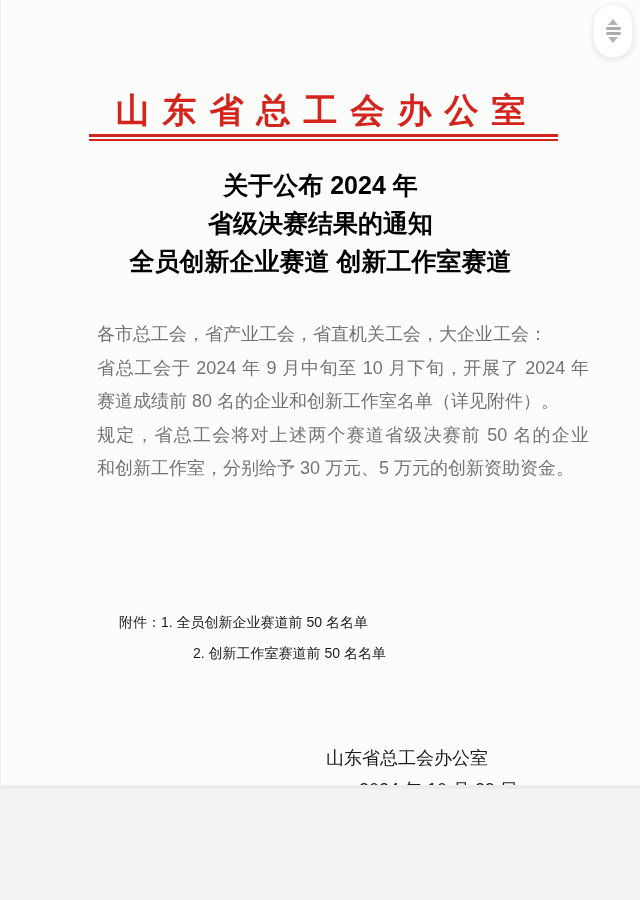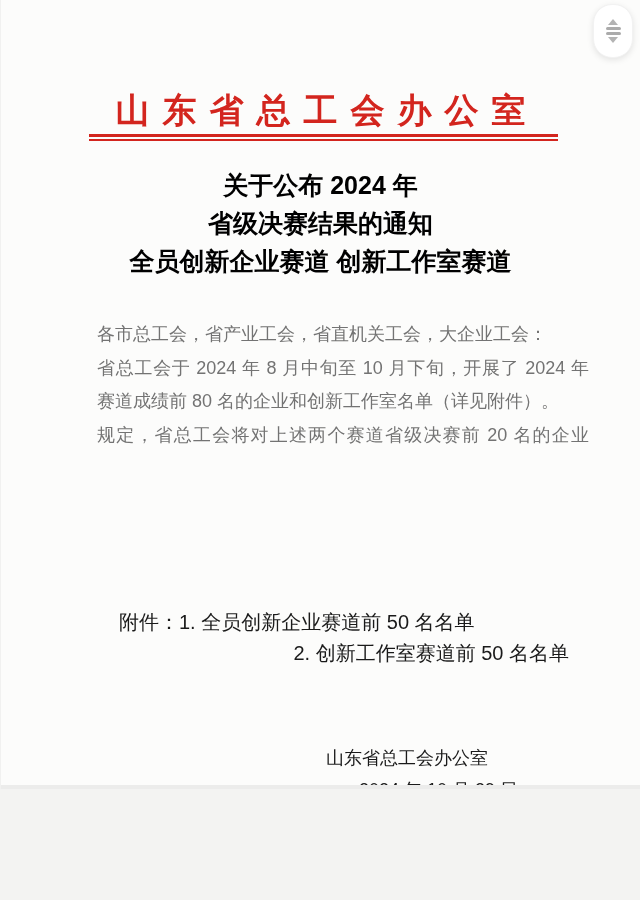--- a/index.html
+++ b/index.html
@@ -29,24 +29,24 @@
   .body-block{
     position:absolute;top:318px;left:76px;width:492px;
     font-size:18px;line-height:33.5px;color:#737373;margin-left:20px;
   }
   .line{width:100%;}
   .j{text-align:justify;text-align-last:justify;text-justify:inter-character;}
   .ind{text-indent:37px;}
   
   .attach-block{
     position:absolute;top:607px;left:76px;width:492px;
-    font-size:20px;line-height:31px;color:#1a1a1a;
+    font-size:14px;line-height:31px;color:#1a1a1a;
   }
   .attach-1{padding-left:42px;}
-  .attach-2{padding-left:116px;text-align:right;}
+  .attach-2{padding-left:116px;}
   
   .sign-block{position:absolute;top:742px;left:0;right:0;font-size:18px;line-height:32px;color:#1a1a1a;}
   .sign-org{text-align:right;padding-right:152px;}
   .sign-date{text-align:right;padding-right:122px;padding-left:38px;}
   
   .bottom-strip{position:absolute;left:0;right:0;bottom:0;height:4px;background:#ececeb;}
   
   .scroll-btn{
     position:absolute;left:592px;top:4px;width:38px;height:52px;
     background:#ffffff;border-radius:19px;border:1px solid #f2f2f2;
@@ -67,23 +67,24 @@
   <div class="rule rule-top"></div>
 
   <div class="title">
     <div>关于公布 2024 年</div>
     <div>省级决赛结果的通知</div>
     <div>全员创新企业赛道 创新工作室赛道</div>
   </div>
 
   <div class="body-block">
     <div class="line">各市总工会，省产业工会，省直机关工会，大企业工会：</div>
-    <div class="line j">省总工会于 2024 年 8 月中旬至 10 月下旬，开展了 2024 年</div>
+    <div class="line j">省总工会于 2024 年 9 月中旬至 10 月下旬，开展了 2024 年</div>
     <div class="line">赛道成绩前 80 名的企业和创新工作室名单（详见附件）。</div>
-    <div class="line j">规定，省总工会将对上述两个赛道省级决赛前 20 名的企业</div>
+    <div class="line j">规定，省总工会将对上述两个赛道省级决赛前 50 名的企业</div>
+    <div class="line">和创新工作室，分别给予 30 万元、5 万元的创新资助资金。</div>
   </div>
 
   <div class="attach-block">
     <div class="attach-1">附件：1. 全员创新企业赛道前 50 名名单</div>
     <div class="attach-2">2. 创新工作室赛道前 50 名名单</div>
   </div>
 
   <div class="sign-block">
     <div class="sign-org">山东省总工会办公室</div>
     <div class="sign-date">2024 年 10 月 29 日</div>

